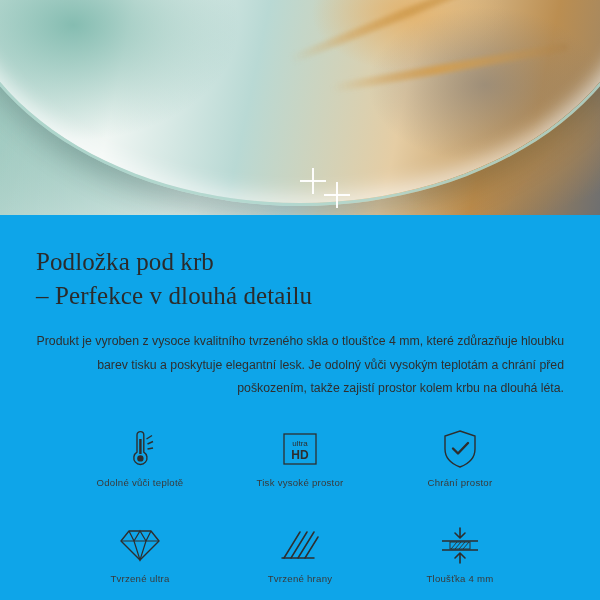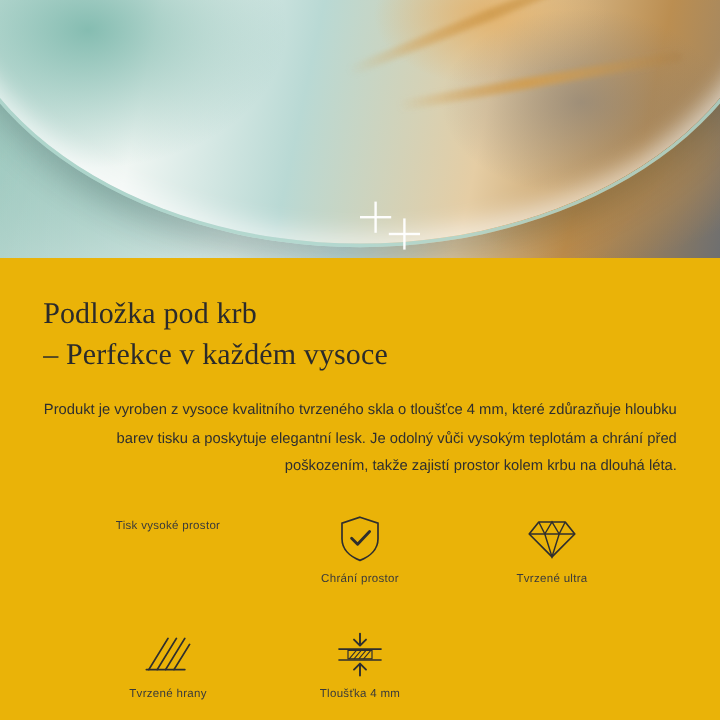--- a/index.html
+++ b/index.html
@@ -10,21 +10,21 @@
     width: 600px;
     height: 600px;
     background: #ffffff;
     font-family: "Liberation Sans", sans-serif;
     overflow: hidden;
   }
   .page {
     position: relative;
     width: 600px;
     height: 600px;
-    background: #eab308;
+    background: #0ea5e9;
     overflow: hidden;
   }
 
   
   .hero {
     position: relative;
     width: 600px;
     height: 215px;
     overflow: hidden;
     background: #f3f3f1;
@@ -162,28 +162,48 @@
 
       <div class="plate-rim"></div>
     </div>
     <div class="sparkle" style="left:300px; top:168px;"></div>
     <div class="sparkle" style="left:324px; top:182px; width:16px; height:16px;"></div>
   </div>
 
   <div class="content">
     <h1 class="title">
       <span>Podložka pod krb</span>
-      <span class="line2">– Perfekce v každém vysoce</span>
+      <span class="line2">– Perfekce v dlouhá detailu</span>
     </h1>
     <p class="body-text">Produkt je vyroben z vysoce kvalitního tvrzeného skla o tloušťce 4 mm, které zdůrazňuje hloubku barev tisku a poskytuje elegantní lesk. Je odolný vůči vysokým teplotám a chrání před poškozením, takže zajistí prostor kolem krbu na dlouhá léta.</p>
 
     <div class="features">
 
-
-      <div class="feature">
+      <div class="feature">
+        <div class="feature-icon">
+          <svg width="34" height="40" viewBox="0 0 34 40" fill="none" stroke="#2e2e2e" stroke-width="1.4">
+            <path d="M14 6a3.4 3.4 0 0 1 6.8 0v17.2a6.6 6.6 0 1 1-6.8 0z"></path>
+            <circle cx="17.4" cy="29.4" r="3.2" fill="#2e2e2e" stroke="none"></circle>
+            <rect x="16.2" y="10" width="2.4" height="15" fill="#2e2e2e" stroke="none"></rect>
+            <line x1="23.5" y1="10" x2="29" y2="6.5"></line>
+            <line x1="24.5" y1="15" x2="30" y2="12.5"></line>
+            <line x1="24.5" y1="20" x2="30" y2="19"></line>
+          </svg>
+        </div>
+        <div class="feature-label">Odolné vůči teplotě</div>
+      </div>
+
+      <div class="feature">
+        <div class="feature-icon">
+          <svg width="38" height="38" viewBox="0 0 38 38">
+            <rect x="3" y="4" width="32" height="30" fill="none" stroke="#2e2e2e" stroke-width="1.3"></rect>
+            <text x="19" y="16" text-anchor="middle" font-family="Liberation Sans, sans-serif" font-size="8" fill="#2e2e2e">ultra</text>
+            <text x="19" y="29" text-anchor="middle" font-family="Liberation Sans, sans-serif" font-size="12" font-weight="bold" fill="#2e2e2e">HD</text>
+          </svg>
+        </div>
         <div class="feature-label">Tisk vysoké prostor</div>
       </div>
 
       <div class="feature">
         <div class="feature-icon">
           <svg width="38" height="42" viewBox="0 0 38 42">
             <path d="M19 3 L34 8 V21 C34 30 27 36 19 39 C11 36 4 30 4 21 V8 Z" fill="none" stroke="#2e2e2e" stroke-width="1.4"></path>
             <path d="M12 20.5 l5 5 l10 -10.5" fill="none" stroke="#2e2e2e" stroke-width="2.4" stroke-linecap="round" stroke-linejoin="round"></path>
           </svg>
         </div>

